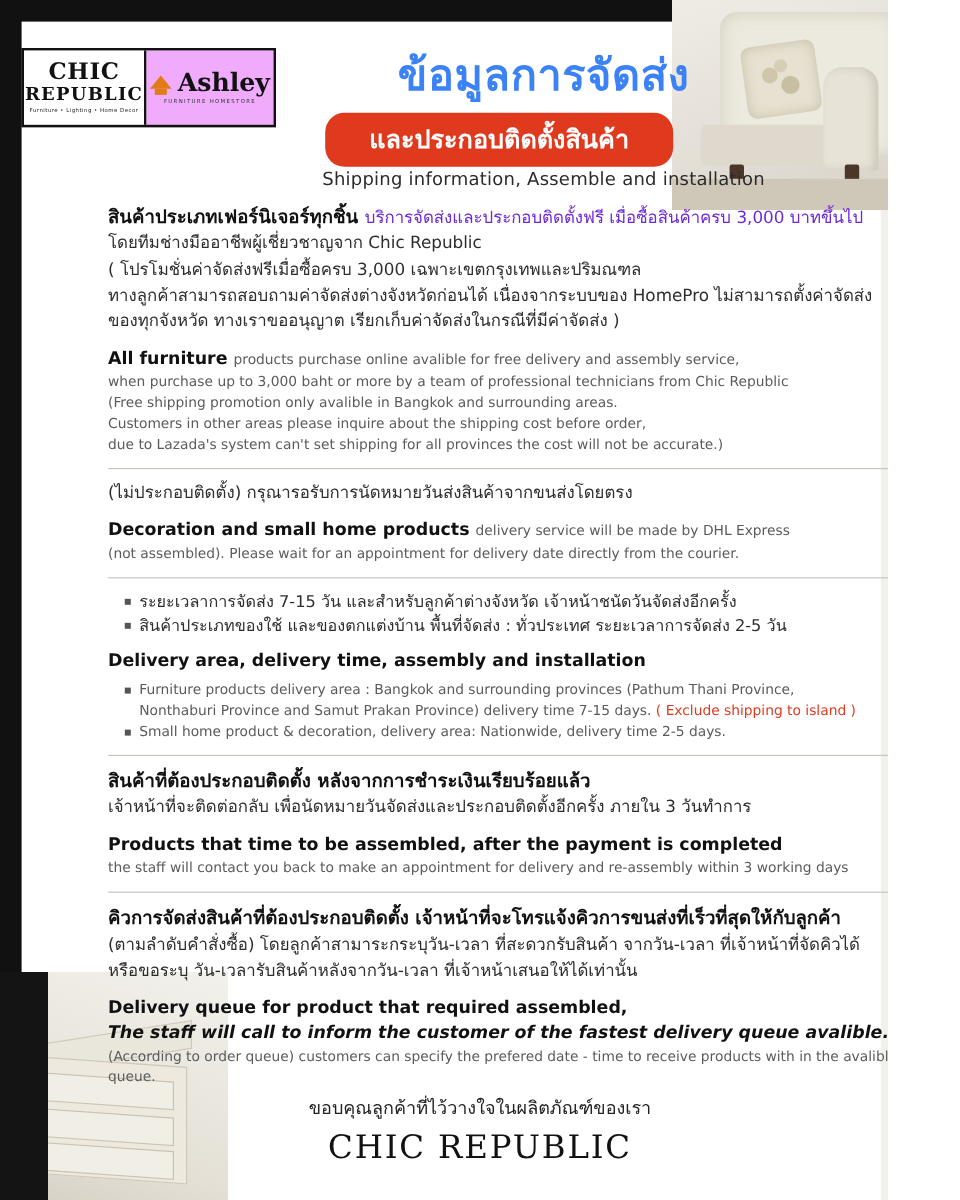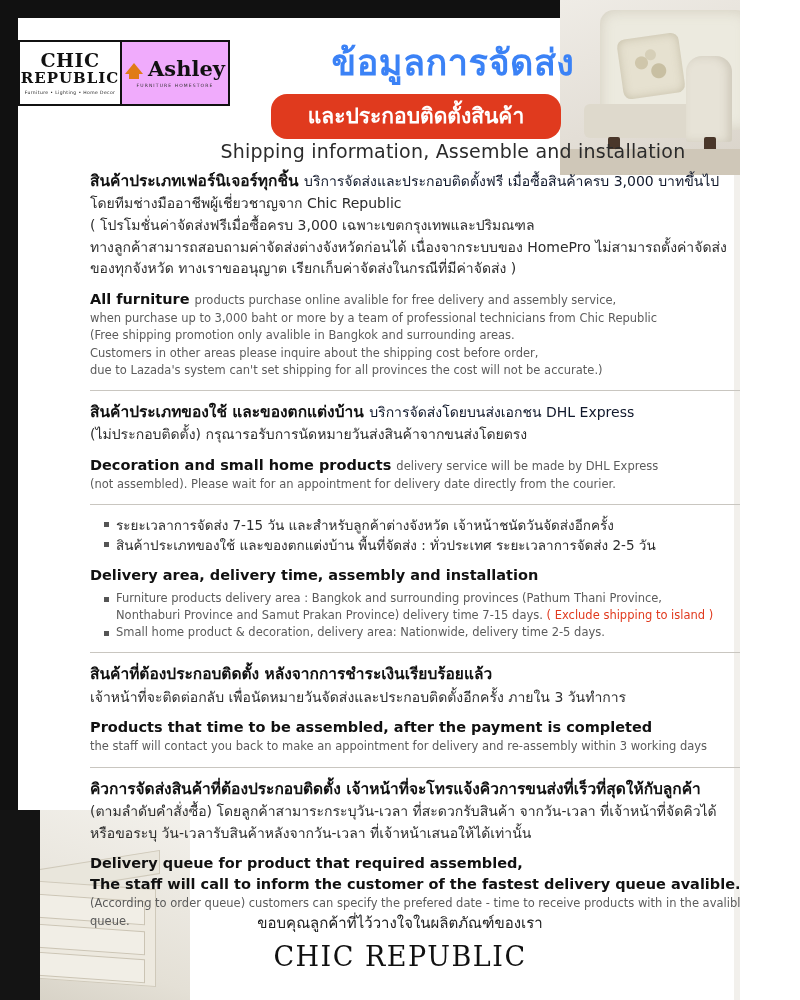--- a/index.html
+++ b/index.html
@@ -227,21 +227,21 @@
     font-size: 21px;
     font-weight: bold;
     border-radius: 16px;
     padding: 5px 0 7px;
   }
   .title-en {
     position: absolute;
     left: 180px; top: 122px;
     width: 510px;
     text-align: center;
-    font-size: 19px;
+    font-size: 15px;
     color: #2b2b2b;
     letter-spacing: .2px;
   }
 
   
   .content {
     position: absolute;
     left: 90px; top: 170px;
     width: 660px;
   }
@@ -255,21 +255,21 @@
 
   .th-head {
     font-size: 15.5px;
     color: #111;
     font-weight: bold;
     line-height: 1.5;
   }
   .th-head .norm {
     font-weight: normal;
     font-size: 14px;
-    color: #0f172a;
+    color: #6d28d9;
   }
   .th-line {
     font-size: 14px;
     color: #2d2d2d;
     line-height: 1.55;
   }
   .en-head {
     font-size: 14.5px;
     color: #111;
     font-weight: bold;
@@ -397,24 +397,20 @@
       </div>
       <div class="en-line">when purchase up to 3,000 baht or more by a team of professional technicians from Chic Republic</div>
       <div class="en-line">(Free shipping promotion only avalible in Bangkok and surrounding areas.</div>
       <div class="en-line">Customers in other areas please inquire about the shipping cost before order,</div>
       <div class="en-line">due to Lazada's system can't set shipping for all provinces the cost will not be accurate.)</div>
     </div>
 
     <hr class="hr">
 
     <div class="section">
-      <div class="th-head">
-        <span>สินค้าประเภทของใช้ และของตกแต่งบ้าน</span>
-        <span class="norm">บริการจัดส่งโดยบนส่งเอกชน DHL Express</span>
-      </div>
       <div class="th-line">(ไม่ประกอบติดตั้ง) กรุณารอรับการนัดหมายวันส่งสินค้าจากขนส่งโดยตรง</div>
 
       <div class="en-head">
         <span>Decoration and small home products</span>
         <span class="norm">delivery service will be made by DHL Express</span>
       </div>
       <div class="en-line">(not assembled). Please wait for an appointment for delivery date directly from the courier.</div>
     </div>
 
     <hr class="hr">
@@ -445,21 +441,21 @@
       <div class="en-line">the staff will contact you back to make an appointment for delivery and re-assembly within 3 working days</div>
     </div>
 
     <hr class="hr">
 
     <div class="section">
       <div class="th-head">คิวการจัดส่งสินค้าที่ต้องประกอบติดตั้ง เจ้าหน้าที่จะโทรแจ้งคิวการขนส่งที่เร็วที่สุดให้กับลูกค้า</div>
       <div class="th-line">(ตามลำดับคำสั่งซื้อ) โดยลูกค้าสามาระกระบุวัน-เวลา ที่สะดวกรับสินค้า จากวัน-เวลา ที่เจ้าหน้าที่จัดคิวได้</div>
       <div class="th-line">หรือขอระบุ วัน-เวลารับสินค้าหลังจากวัน-เวลา ที่เจ้าหน้าเสนอให้ได้เท่านั้น</div>
       <div class="en-head">Delivery queue for product that required assembled,</div>
-      <div class="en-head" style="margin-top:0;">The staff will call to inform the customer of the fastest delivery queue avalible.</div>
+      <div class="en-head" style="margin-top:0;font-style:italic;">The staff will call to inform the customer of the fastest delivery queue avalible.</div>
       <div class="en-line">(According to order queue) customers can specify the prefered date - time to receive products with in the avalible queue.</div>
     </div>
 
   </div>
 
   <div class="footer">
     <div class="thanks">ขอบคุณลูกค้าที่ไว้วางใจในผลิตภัณฑ์ของเรา</div>
     <div class="brand">CHIC REPUBLIC</div>
   </div>
 

